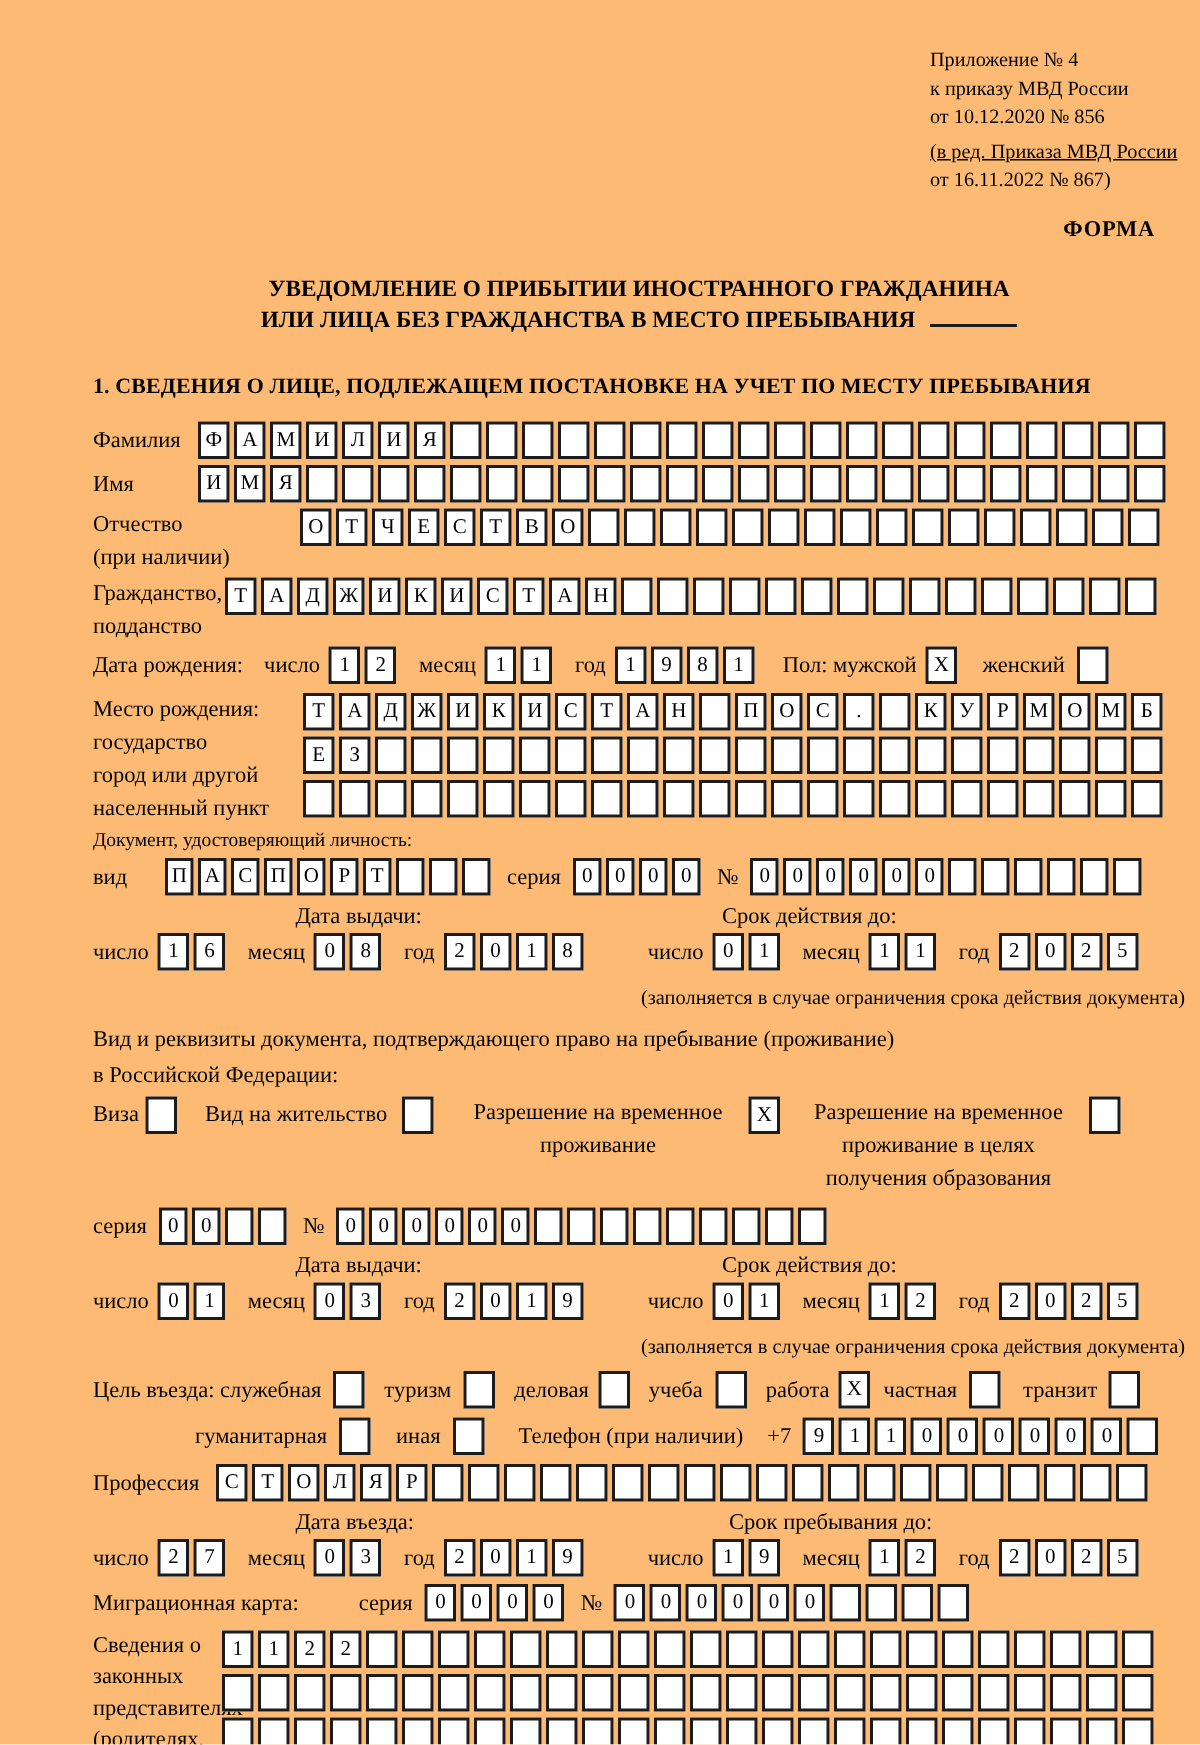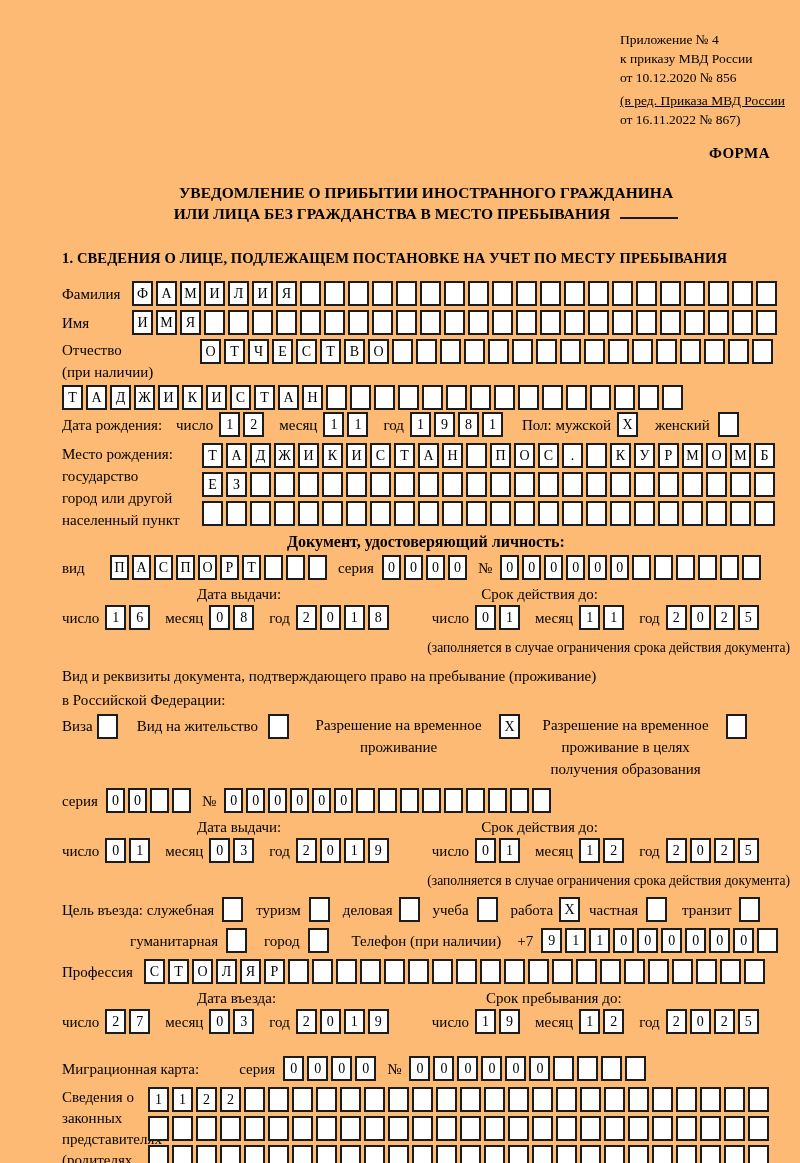--- a/index.html
+++ b/index.html
@@ -41,21 +41,21 @@
   .tight .cell { width: 19px; margin-right: 3px; }
   .box { display: inline-flex; flex: 0 0 auto; }
 
   .w70  { width: 70px; }
   .w88  { width: 88px; }
   .w138 { width: 138px; }
   .w140 { width: 140px; }
 
   .stack3 > .cells { display: flex; margin-bottom: 4px; }
 
-  .center-heading { text-align: center; font-weight: bold; font-size: 16px; margin-top: 8px; }
+  .center-heading { text-align: left; font-weight: normal; font-size: 13px; margin-top: 8px; }
   .hdr-row { margin-top: 6px; font-size: 15px; }
   .note { text-align: right; font-size: 13.6px; margin-top: 10px; }
   .para { font-size: 15px; line-height: 24px; margin-top: 8px; }
 
   .vlabel { text-align: center; font-size: 15px; line-height: 22px; }
   .visa-row { margin-top: 2px; }
   .visa-row .box { margin-top: 0; }
 
   .ml6 { margin-left: 6px; } .ml8 { margin-left: 8px; } .ml10 { margin-left: 10px; }
   .ml12 { margin-left: 12px; } .ml14 { margin-left: 14px; } .ml16 { margin-left: 16px; }
@@ -179,20 +179,24 @@
         <span class="cell"></span>
         <span class="cell"></span>
         <span class="cell"></span>
         <span class="cell"></span>
         <span class="cell"></span>
         <span class="cell"></span>
       </span>
   </div>
 
   <div class="frow top" style="margin-top:2px">
+    <span class="lbl w88">
+      <span>Гражданство,</span><br>
+      <span>подданство</span>
+    </span>
     <span class="cells">
         <span class="cell">Т</span>
         <span class="cell">А</span>
         <span class="cell">Д</span>
         <span class="cell">Ж</span>
         <span class="cell">И</span>
         <span class="cell">К</span>
         <span class="cell">И</span>
         <span class="cell">С</span>
         <span class="cell">Т</span>
@@ -543,21 +547,21 @@
     <span class="box">
         <span class="cell"></span>
       </span>
   </div>
 
   <div class="frow" style="margin-top:6px">
     <span class="lbl mr8" style="margin-left:68px">гуманитарная</span>
     <span class="box">
         <span class="cell"></span>
       </span>
-    <span class="lbl ml14 mr8">город</span>
+    <span class="lbl ml14 mr8">иная</span>
     <span class="box">
         <span class="cell"></span>
       </span>
     <span class="lbl ml20">Телефон (при наличии)</span>
     <span class="lbl ml16 mr8">+7</span>
     <span class="cells">
         <span class="cell">9</span>
         <span class="cell">1</span>
         <span class="cell">1</span>
         <span class="cell">0</span>
@@ -637,21 +641,21 @@
       </span>
     <span class="lbl ml12 mr6">год</span>
     <span class="cells">
         <span class="cell">2</span>
         <span class="cell">0</span>
         <span class="cell">2</span>
         <span class="cell">5</span>
       </span>
   </div>
 
-  <div class="frow" style="margin-top:22px">
+  <div class="frow" style="margin-top:5px">
     <span class="lbl">Миграционная карта:</span>
     <span class="lbl ml40 mr8">серия</span>
     <span class="cells">
         <span class="cell">0</span>
         <span class="cell">0</span>
         <span class="cell">0</span>
         <span class="cell">0</span>
       </span>
     <span class="lbl ml8 mr8">№</span>
     <span class="cells">

